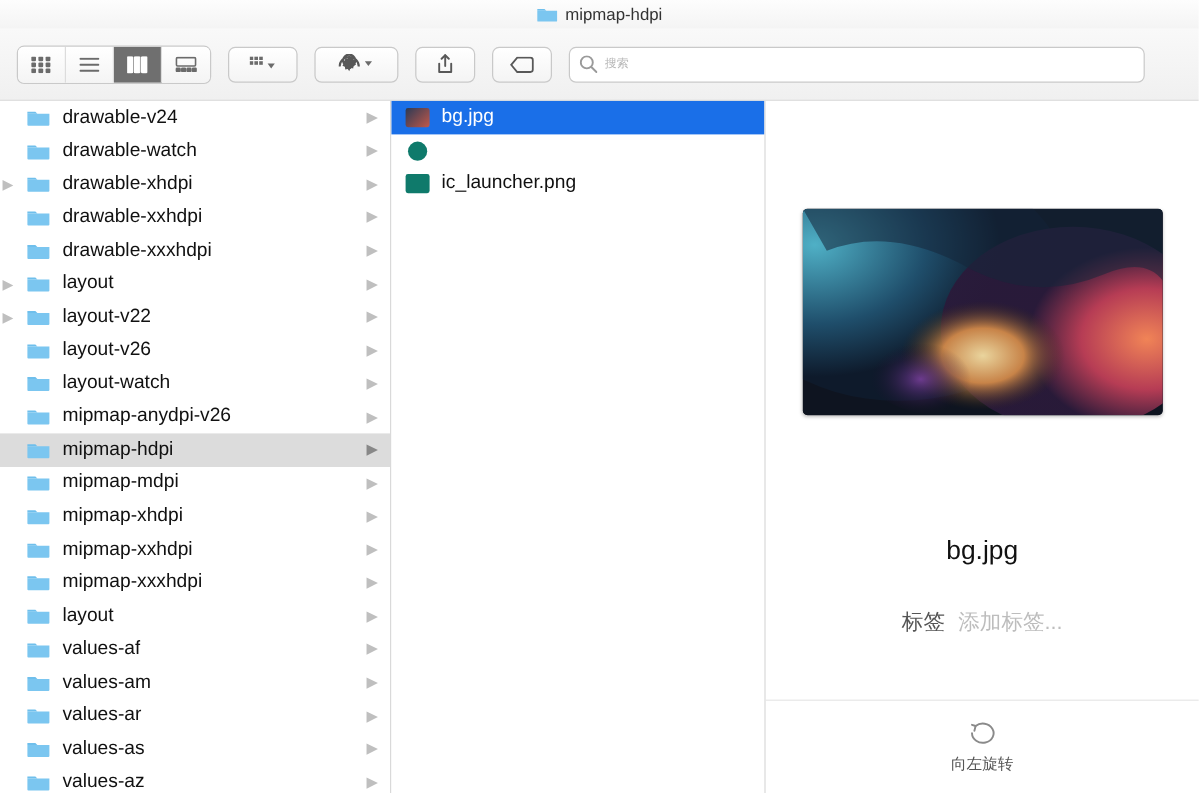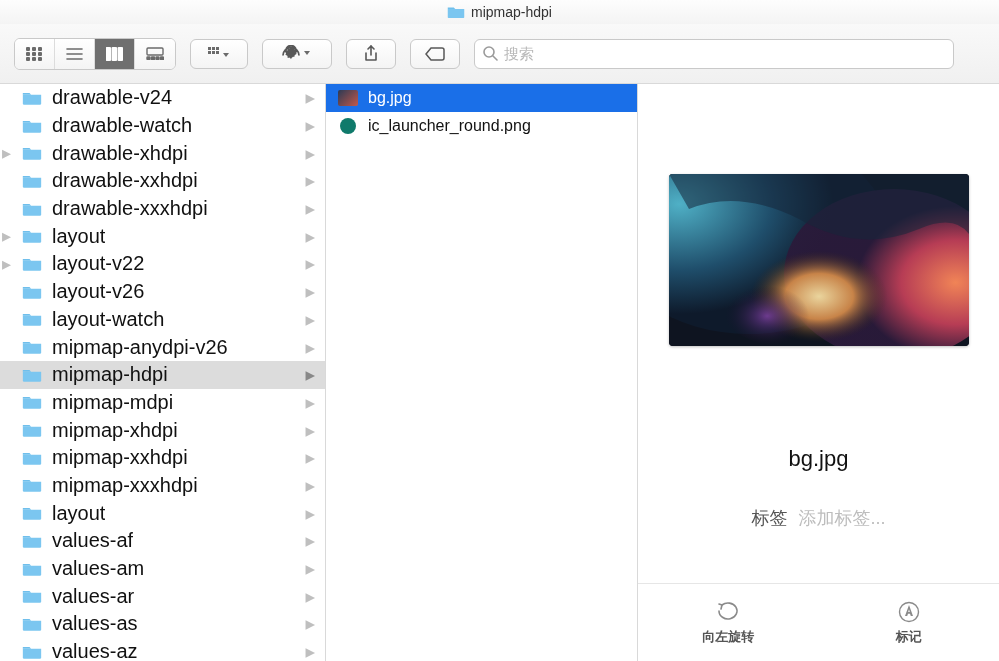--- a/index.html
+++ b/index.html
@@ -13,55 +13,55 @@
   
   .toolbar { height: 60px; display: flex; align-items: center; padding: 0 14px; gap: 14px; background: linear-gradient(#f9f9f9,#f0f0f0); border-bottom: 1px solid #d9d9d9; }
   .btn-group { display: flex; border: 1px solid #c9c9c9; border-radius: 6px; overflow: hidden; background: #fff; }
   .btn-group .btn { width: 40px; height: 30px; display:flex; align-items:center; justify-content:center; background: linear-gradient(#ffffff,#f4f4f4); border-right:1px solid #dcdcdc; }
   .btn-group .btn:last-child { border-right:none; }
   .btn-group .btn.active { background: #6f6f6f; }
   .btn-group .btn.active svg path, .btn-group .btn.active svg rect, .btn-group .btn.active svg line { stroke:#fff !important; fill:#fff !important; }
   .single-btn { width: 50px; height: 30px; border:1px solid #c9c9c9; border-radius:6px; display:flex; align-items:center; justify-content:center; background: linear-gradient(#ffffff,#f4f4f4); }
   .search-wrap { flex:1; max-width:480px; height:30px; border:1px solid #c9c9c9; border-radius:6px; background:#fff; display:flex; align-items:center; padding:0 8px; }
   .search-wrap svg { flex:none; }
-  .search-wrap input { border:none; outline:none; flex:1; font-size:15px; color:#444; background:transparent; padding-left:6px; }
+  .search-wrap input { border:none; outline:none; flex:1; font-size:10px; color:#444; background:transparent; padding-left:6px; }
   .search-wrap input::placeholder { color:#b8b8b8; }
 
   
   .columns { display:flex; height: calc(661px - 24px - 60px); }
   .col1 { width: 326px; border-right:1px solid #d9d9d9; overflow-y:auto; position:relative; }
   .col2 { width: 312px; border-right:1px solid #d9d9d9; overflow-y:auto; }
   .col3 { flex:1; display:flex; flex-direction:column; }
 
   .folder-row { height: 27.7px; display:flex; align-items:center; padding: 0 8px 0 22px; position:relative; cursor:default; }
   .folder-row.selected { background:#dcdcdc; }
   .folder-row .chev { position:absolute; right:10px; color:#bfbfbf; font-size:19px; line-height:1; }
   .folder-row.selected .chev { color:#888; }
   .folder-row .icon { width:20px; height:16px; margin-right:10px; flex:none; }
-  .folder-row .label { font-size:20px; color:#111; white-space:nowrap; overflow:hidden; text-overflow:ellipsis; }
+  .folder-row .label { font-size:16px; color:#111; white-space:nowrap; overflow:hidden; text-overflow:ellipsis; }
   .outer-chev { position:absolute; left:2px; color:#bfbfbf; font-size:18px; line-height:1; }
 
   .file-row { height: 27.7px; display:flex; align-items:center; padding: 0 10px 0 12px; cursor:default; }
   .file-row.selected { background:#1a6fe8; }
   .file-row.selected .label { color:#fff; }
   .file-row .fileicon { width:20px; height:16px; margin-right:10px; flex:none; display:flex; align-items:center; justify-content:center; border-radius:2px; }
   .file-row .label { font-size:16px; color:#111; }
 
   .preview-pane { flex:1; display:flex; flex-direction:column; align-items:center; padding-top: 90px; }
   .preview-img { width: 300px; height: 172px; border-radius:4px; overflow:hidden; background:#1a1e2a; position:relative; box-shadow:0 1px 3px rgba(0,0,0,0.25); }
   .preview-img svg { width:100%; height:100%; display:block; }
   .preview-name { margin-top: 100px; font-size: 22px; font-weight:400; color:#111; }
   .preview-meta { margin-top: 6px; font-size: 15px; font-weight:400; color:#7a7a7a; letter-spacing:0.3px; }
   .tags-row { margin-top: 34px; font-size:18px; color:#555; }
   .tags-row .add { color:#bdbdbd; margin-left:6px; }
 
   .actions-bar { height: 78px; border-top: 1px solid #e6e6e6; display:flex; }
   .action { flex:1; display:flex; flex-direction:column; align-items:center; justify-content:center; gap:4px; }
   .action .ico { width:24px; height:24px; display:flex; align-items:center; justify-content:center; color:#8a8a8a; }
-  .action .lbl { font-size:13px; color:#555;font-weight:bold; }
+  .action .lbl { font-size:13px; color:#555; }
 
   
   .folder-svg path { fill:#7bc6f0; }
   .folder-svg .tab { fill:#6fbfec; }
 </style>
 </head>
 <body>
 
 <div class="titlebar">
   <svg class="folder-glyph folder-svg" viewBox="0 0 24 18">
@@ -347,21 +347,24 @@
       </div>
     </div>
 
   <div class="col2" id="col2">
       <div class="file-row selected">
         <div class="fileicon" style="background:linear-gradient(135deg,#2a3a55,#c2584a);"></div>
         <span class="label">bg.jpg</span>
       </div>
       <div class="file-row">
         <div class="fileicon" style="background:#0f7a6b;border-radius:50%;width:16px;height:16px;margin-left:2px;margin-right:12px"></div>
-        <span class="label">ic_launcher_round.png</span>
+      </div>
+      <div class="file-row">
+        <div class="fileicon" style="background:#0f7a6b"></div>
+        <span class="label">ic_launcher.png</span>
       </div>
     </div>
 
   <div class="col3">
     <div class="preview-pane">
       <div class="preview-img">
         <svg viewBox="0 0 300 172" preserveAspectRatio="xMidYMid slice">
           <defs>
             <radialGradient id="g1" cx="25%" cy="35%" r="55%">
                 <stop offset="0%" stop-color="#4fb0c6"></stop>
@@ -400,25 +403,16 @@
     <div class="actions-bar">
       <div class="action">
         <div class="ico">
           <svg width="24" height="22" viewBox="0 0 24 22" fill="none" stroke="#8a8a8a" stroke-width="1.6" stroke-linecap="round" stroke-linejoin="round">
               <path d="M6 4 a9 8 0 1 1 -3 6"></path>
               <path d="M3 3 l3 1 l-1 4"></path>
             </svg>
         </div>
         <div class="lbl">向左旋转</div>
       </div>
-      <div class="action">
-        <div class="ico">
-          <svg width="22" height="22" viewBox="0 0 22 22" fill="none" stroke="#8a8a8a" stroke-width="1.4">
-              <circle cx="11" cy="11" r="9.5"></circle>
-              <path d="M11 4 l4 11 h-2.2 l-0.8 -2.2 h-2 L9.2 15 H7 z M10.2 11 h1.6 L11 8.2 z" fill="#8a8a8a" stroke="none"></path>
-            </svg>
-        </div>
-        <div class="lbl">标记</div>
-      </div>
     </div>
   </div>
 
 </div>
 
 </body></html>

